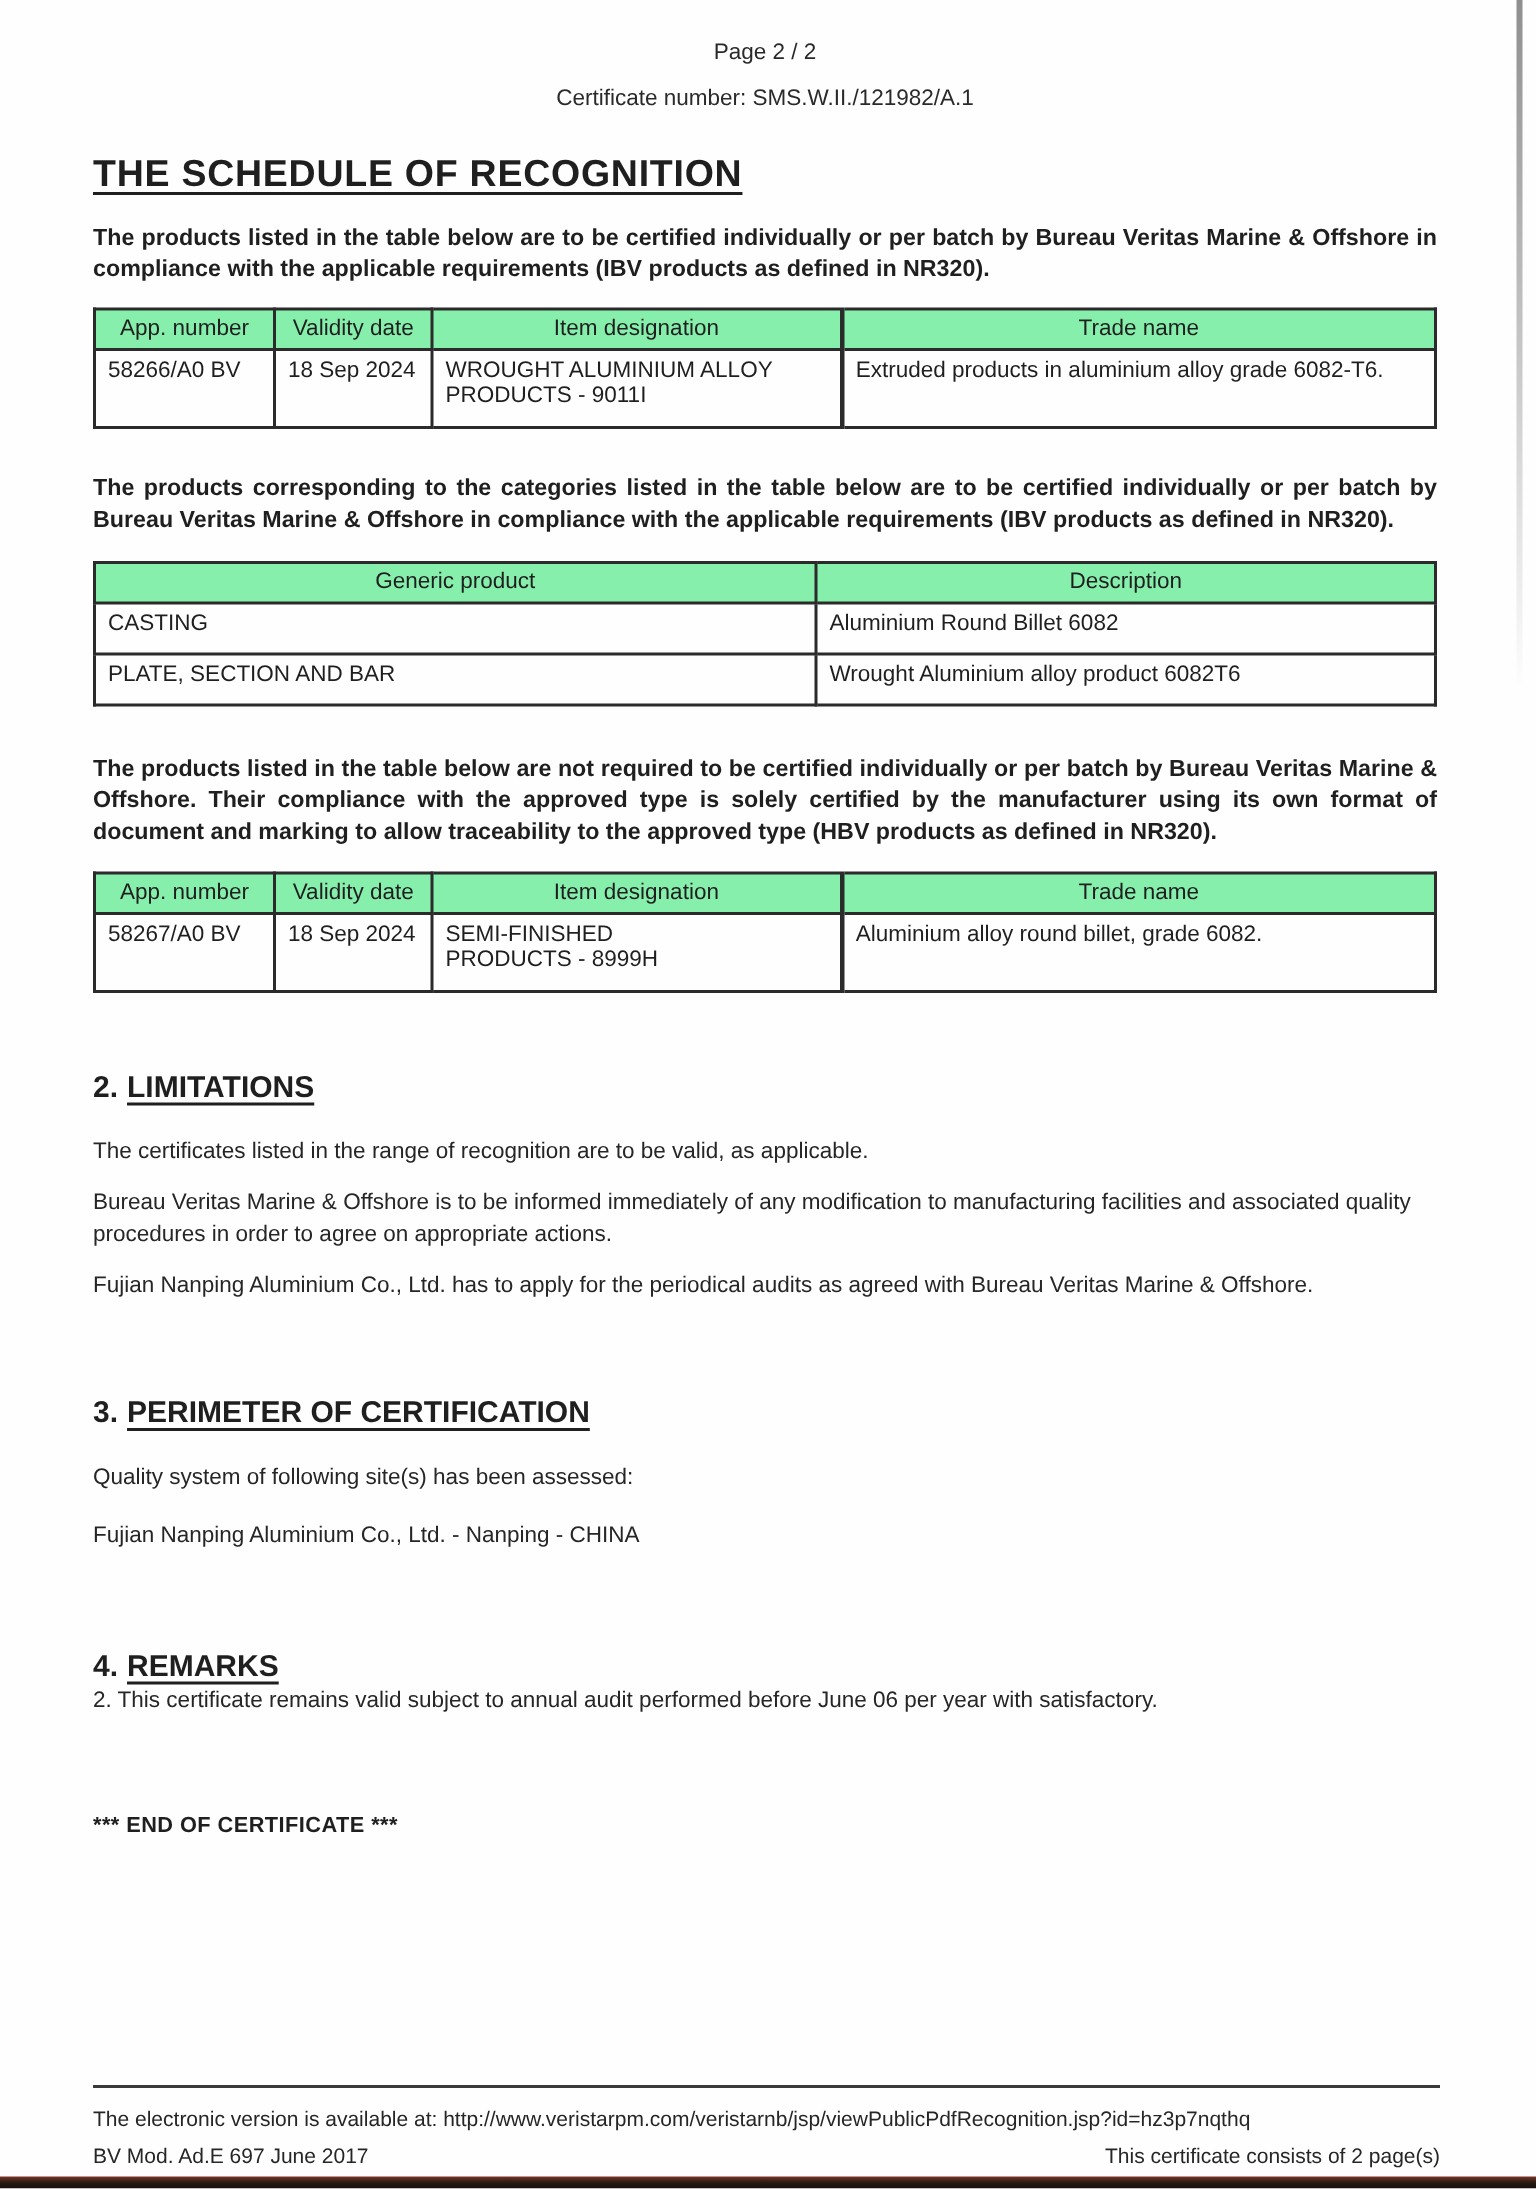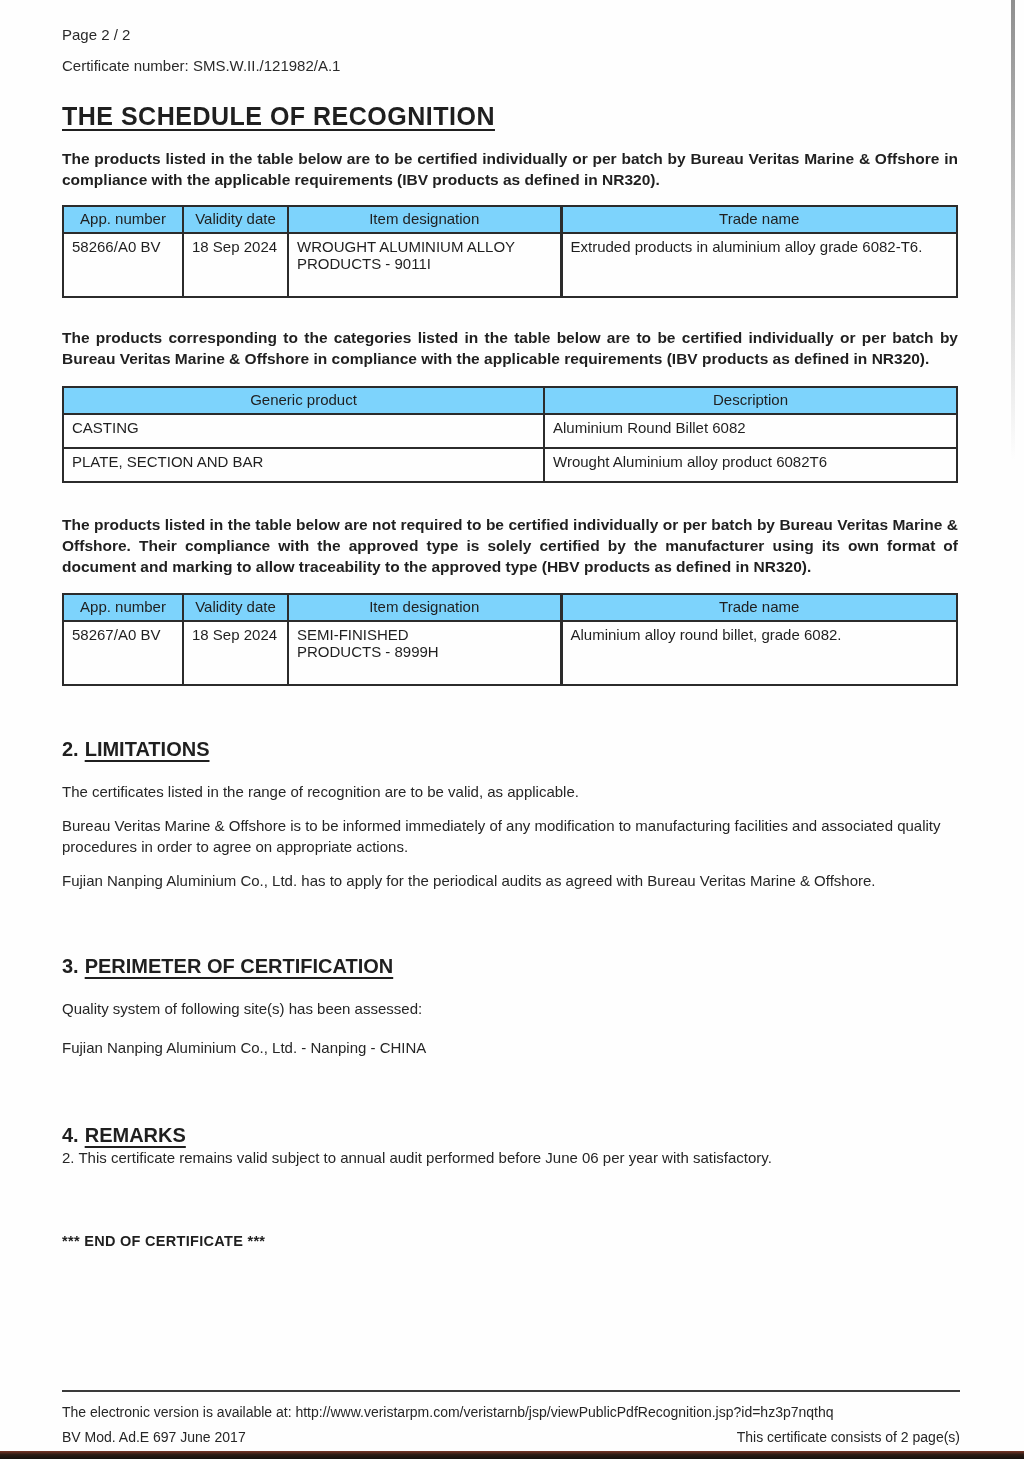--- a/index.html
+++ b/index.html
@@ -8,21 +8,21 @@
     width: 1024px;
     height: 1459px;
     background: #fefefe;
     color: #1f1f1f;
     font-family: "Liberation Sans", "DejaVu Sans", sans-serif;
     position: relative;
     overflow: hidden;
   }
   .page { padding: 26px 66px 0 62px; }
 
-  .meta { text-align: left; font-size: 15px; line-height: 1.2; color: #2a2a2a; }
+  .meta { text-align: center; font-size: 15px; line-height: 1.2; color: #2a2a2a; }
   .meta .page-num { margin-bottom: 13px; }
 
   .doc-title {
     margin-top: 27px;
     text-align: left;
     font-size: 25px;
     font-weight: bold;
     letter-spacing: 0.5px;
   }
   .underlined {
@@ -64,30 +64,30 @@
     table-layout: fixed;
     margin-top: 14px;
     font-size: 15px;
   }
   table.doc-table th, table.doc-table td {
     border: 2px solid #2b2b2b;
     padding: 4px 8px;
     vertical-align: top;
   }
   table.doc-table th {
-    background: #7dd3fc;
+    background: #86efac;
     font-weight: normal;
     text-align: center;
     height: 27px;
     padding: 3px 4px;
     margin-top: 19px;
   }
   table.doc-table td { text-align: left; }
   .heavy-left { border-left-width: 3px !important; }
-  .tall-row td { height: 64px; }
+  .tall-row td { height: 52px; }
   .mid-row td { height: 34px; padding-top: 7px; }
   .preline { white-space: pre-line; }
 
   .end-marker {
     margin-top: 64px;
     text-align: left;
     font-size: 14.5px;
     font-weight: bold;
     letter-spacing: 0.3px;
   }

